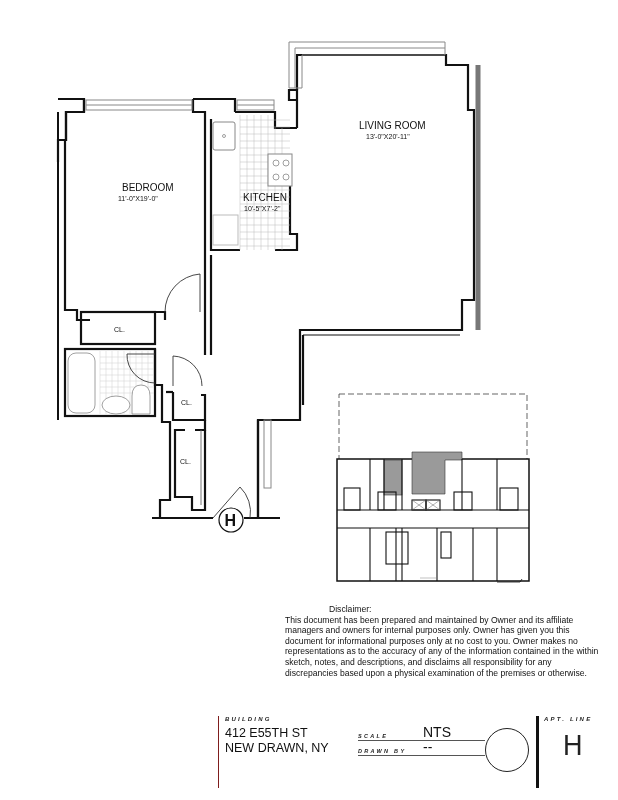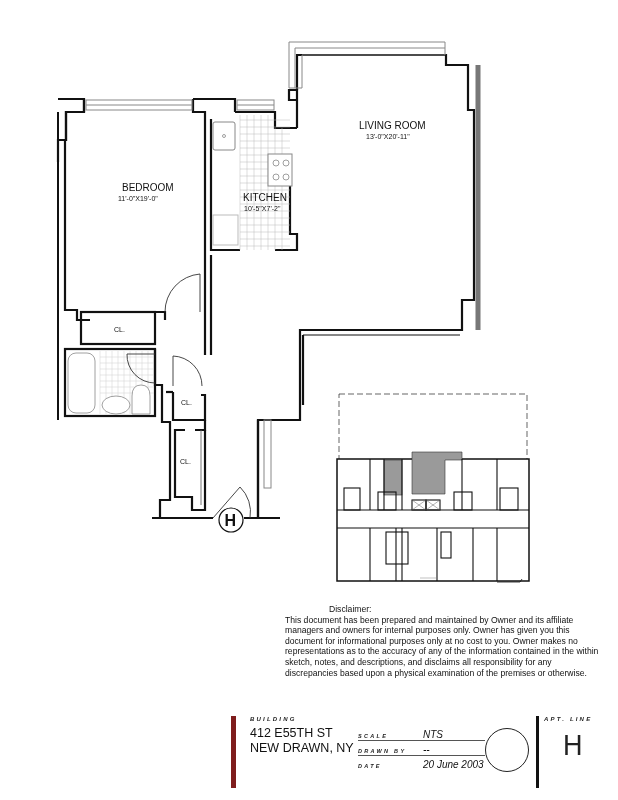--- a/index.html
+++ b/index.html
@@ -6,26 +6,26 @@
   body { width: 618px; height: 800px; position: relative; overflow: hidden; font-family: "Liberation Sans", sans-serif; color: #111; }
   .plan { position: absolute; left: 0; top: 0; width: 618px; height: 800px; }
   .lbl { font-family: "Liberation Sans", sans-serif; fill: #111; }
   .room-name { font-size: 10px; }
   .room-dim { font-size: 7px; }
   .cl { font-size: 7px; }
   .disclaimer { position: absolute; left: 285px; top: 604px; width: 320px; font-size: 8.6px; line-height: 10.6px; color: #111; }
   .disclaimer .title { display: block; padding-left: 44px; }
   .tb { position: absolute; top: 716px; }
   .tb-cap { font-size: 6px; font-style: italic; letter-spacing: 2.2px; font-weight: bold; color: #222; }
-  .bldg { left: 231px; height: 72px; border-left: 5px solid #7f1d1d; padding-left: 14px; }
+  .bldg { left: 218px; height: 72px; border-left: 1px solid #7f1d1d; padding-left: 6px; }
   .bldg .addr { font-size: 12.5px; line-height: 15px; margin-top: 4px; }
   .meta { left: 358px; width: 170px; }
   .meta-row { position: relative; height: 14px; font-size: 8.5px; }
   .meta-row .k { position: absolute; left: 0; bottom: 1px; font-size: 5.5px; font-style: italic; font-weight: bold; letter-spacing: 2.3px; color: #222; }
-  .meta-row .v { position: absolute; left: 65px; bottom: 0px; font-size: 10px; font-style: italic; }
+  .meta-row .v { position: absolute; left: 65px; bottom: 0px; font-size: 14px; }
   .meta-row.line { border-bottom: 1px solid #555; width: 127px; }
   .seal { position: absolute; left: 485px; top: 728px; width: 42px; height: 42px; border: 1px solid #222; border-radius: 50%; }
   .aptline { left: 536px; height: 72px; border-left: 3px solid #111; padding-left: 5px; width: 70px; }
   .aptline .letter { font-size: 30px; font-weight: 100; font-family: "Liberation Sans", sans-serif; margin-left: 18px; margin-top: 6px; transform: scaleX(0.9); display: inline-block; color: #222; }
 </style>
 </head>
 <body>
 
 <svg class="plan" viewBox="0 0 618 800" xmlns="http://www.w3.org/2000/svg">
   <g fill="none" stroke="#111" stroke-width="2.2" stroke-linejoin="miter">
@@ -171,24 +171,20 @@
 
 <div class="tb meta" style="top:726px">
   <div class="meta-row line">
     <span class="k">SCALE</span>
     <span class="v">NTS</span>
   </div>
   <div class="meta-row line">
     <span class="k">DRAWN BY</span>
     <span class="v">--</span>
   </div>
-  <div class="meta-row">
-    <span class="k">DATE</span>
-    <span class="v">20 June 2003</span>
-  </div>
 </div>
 
 <div class="seal"></div>
 
 <div class="tb aptline">
   <div class="tb-cap">APT. LINE</div>
   <div class="letter">H</div>
 </div>
 
 </body></html>

